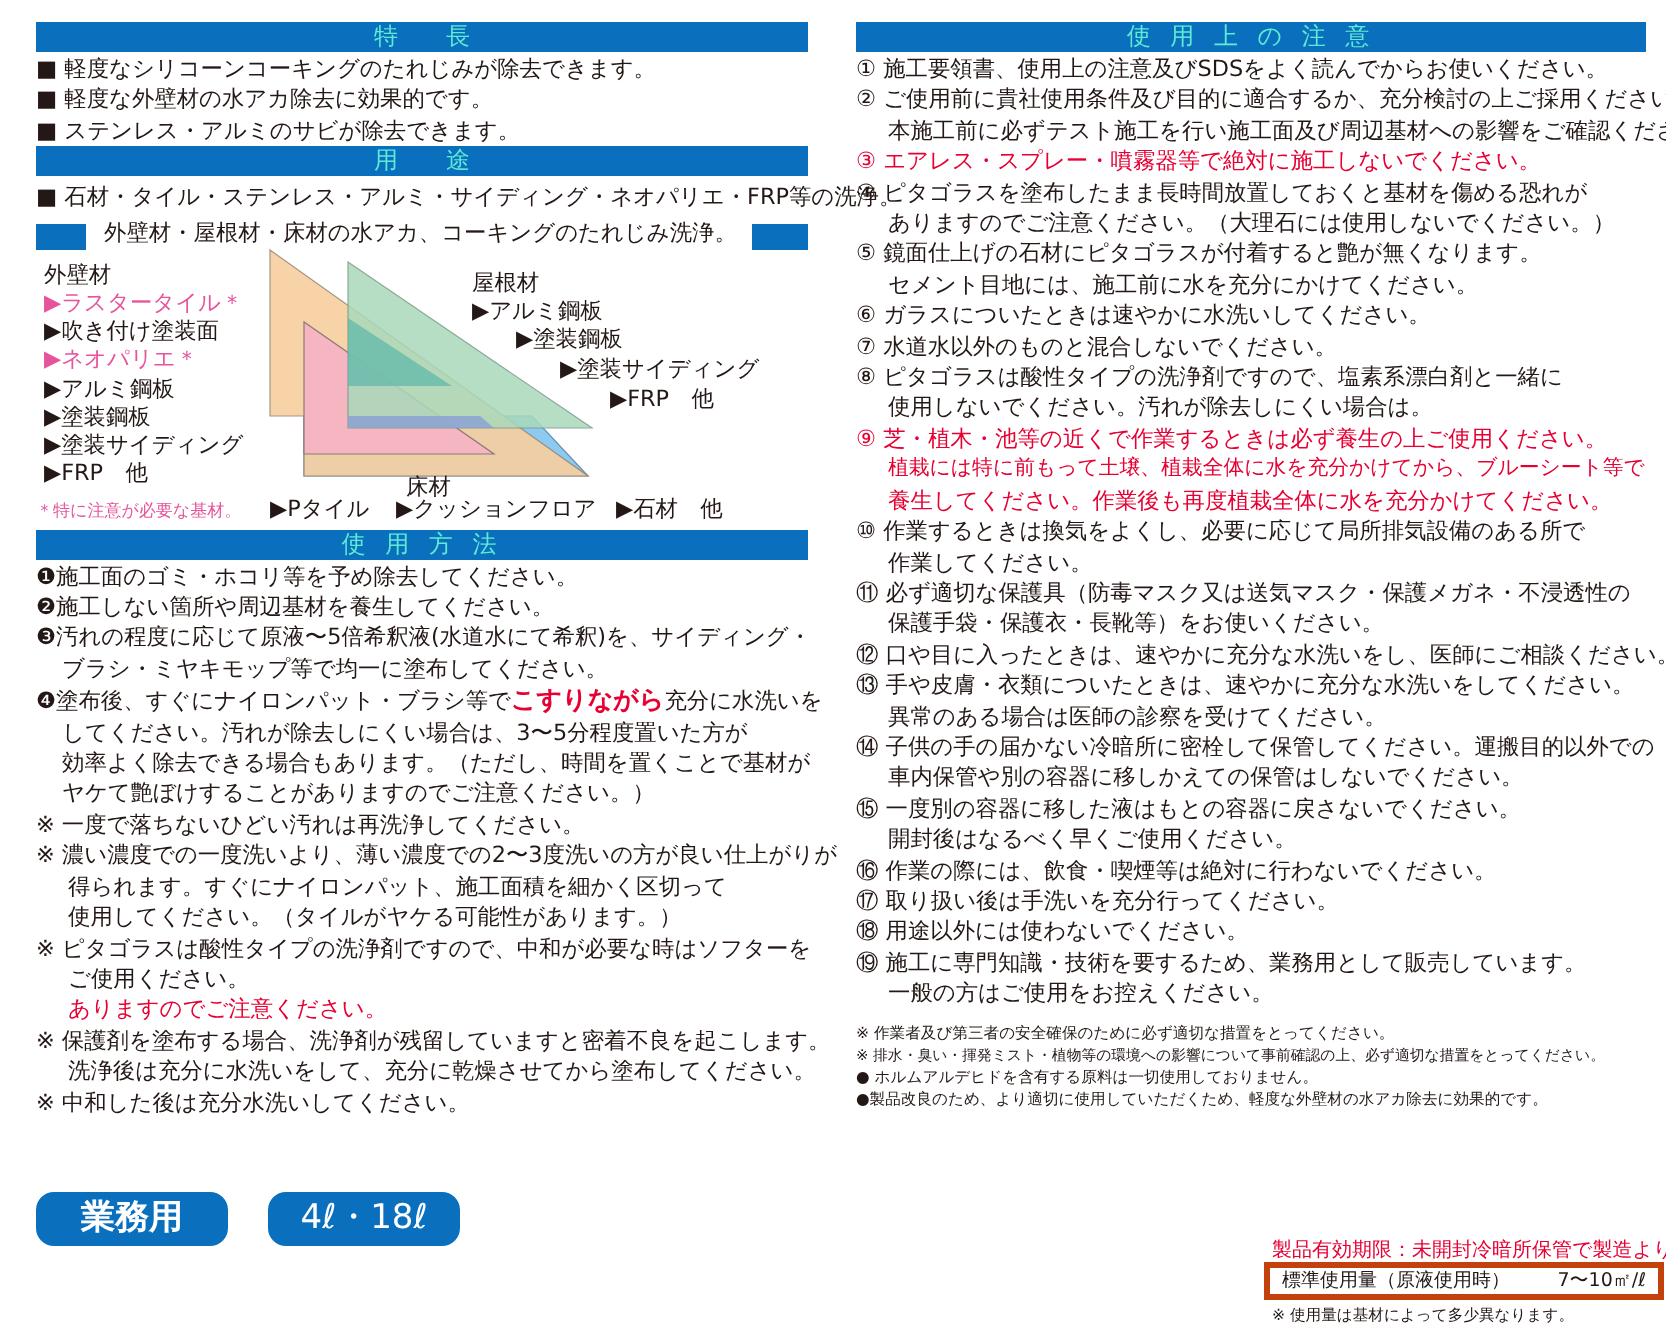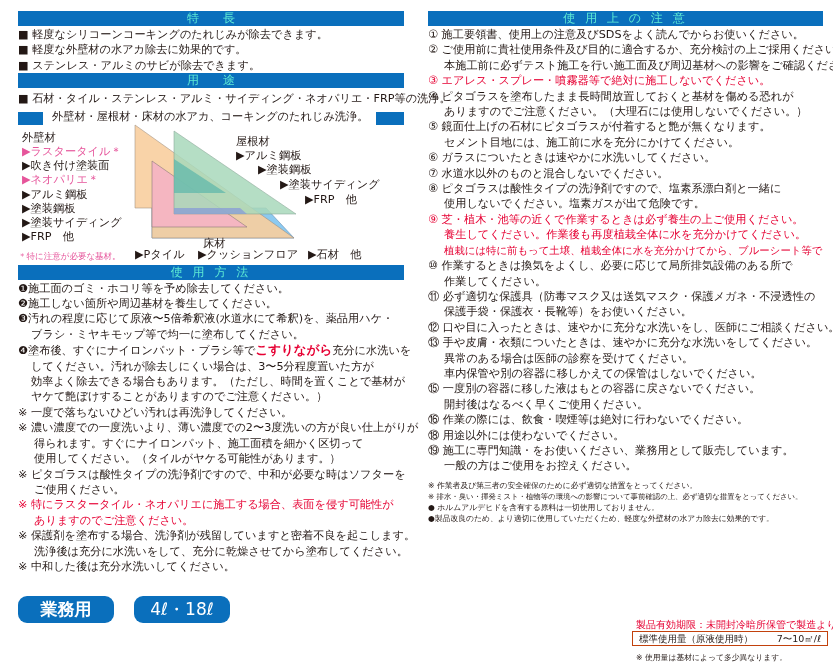--- a/index.html
+++ b/index.html
@@ -13,21 +13,21 @@
   .red{color:#e60033;}
   .pink{color:#e6559b;}
   .ind{padding-left:16px;}
   .ind2{padding-left:13px;}
   .diag{position:relative;height:148px;}
   .diag .lbl{position:absolute;font-size:11.2px;line-height:14px;white-space:nowrap;}
   .blk{position:absolute;background:#0a6fbc;}
   .pill{position:absolute;background:#0a6fbc;color:#fff;border-radius:9px;font-size:17px;height:27px;line-height:27px;text-align:center;font-weight:bold;}
   .small{font-size:7.8px;line-height:11px;white-space:nowrap;}
   .validity{position:absolute;font-size:10px;color:#e60033;white-space:nowrap;}
-  .usage{position:absolute;border:1px solid #c2410c;font-size:9.5px;height:13px;line-height:13px;white-space:nowrap;padding:0 6px;}
+  .usage{position:absolute;border:3px solid #c2410c;font-size:9.5px;height:13px;line-height:13px;white-space:nowrap;padding:0 6px;}
 </style>
 </head>
 <body>
 
 <div class="col left">
   <div style="height:11px"></div>
   <div class="bar"><span>特　　長</span></div>
   <div style="padding-top:1px">
     <div class="line">■ 軽度なシリコーンコーキングのたれじみが除去できます。</div>
     <div class="line">■ 軽度な外壁材の水アカ除去に効果的です。</div>
@@ -78,34 +78,33 @@
     <div class="lbl pink" style="left:0px;top:140px;font-size:8.5px">＊特に注意が必要な基材。</div>
     <div class="lbl" style="left:117px;top:139px">▶Pタイル</div>
     <div class="lbl" style="left:180px;top:139px">▶クッションフロア</div>
     <div class="lbl" style="left:290px;top:139px">▶石材　他</div>
   </div>
 
   <div class="bar" style="margin-top:6px"><span style="word-spacing:0;letter-spacing:3px">使 用 方 法</span></div>
   <div style="padding-top:1px">
     <div class="line"><span>❶</span><span>施工面のゴミ・ホコリ等を予め除去してください。</span></div>
     <div class="line"><span>❷</span><span>施工しない箇所や周辺基材を養生してください。</span></div>
-    <div class="line"><span>❸</span><span>汚れの程度に応じて原液〜5倍希釈液(水道水にて希釈)を、薬品用ハケ・</span></div>
+    <div class="line"><span>❸</span><span>汚れの程度に応じて原液〜5倍希釈液(水道水にて希釈)を、サイディング・</span></div>
     <div class="line ind2">ブラシ・ミヤキモップ等で均一に塗布してください。</div>
     <div class="line"><span>❹</span><span>塗布後、すぐにナイロンパット・ブラシ等で</span><span class="red" style="font-weight:bold;font-size:12.5px">こすりながら</span><span>充分に水洗いを</span></div>
     <div class="line ind2">してください。汚れが除去しにくい場合は、3〜5分程度置いた方が</div>
     <div class="line ind2">効率よく除去できる場合もあります。（ただし、時間を置くことで基材が</div>
     <div class="line ind2">ヤケて艶ぼけすることがありますのでご注意ください。）</div>
 
     <div class="line">※ 一度で落ちないひどい汚れは再洗浄してください。</div>
     <div class="line">※ 濃い濃度での一度洗いより、薄い濃度での2〜3度洗いの方が良い仕上がりが</div>
     <div class="line ind">得られます。すぐにナイロンパット、施工面積を細かく区切って</div>
     <div class="line ind">使用してください。（タイルがヤケる可能性があります。）</div>
     <div class="line">※ ピタゴラスは酸性タイプの洗浄剤ですので、中和が必要な時はソフターを</div>
     <div class="line ind">ご使用ください。</div>
-    <div class="line red">※ 特にラスタータイル・ネオパリエに施工する場合、表面を侵す可能性が</div>
     <div class="line red ind">ありますのでご注意ください。</div>
     <div class="line">※ 保護剤を塗布する場合、洗浄剤が残留していますと密着不良を起こします。</div>
     <div class="line ind">洗浄後は充分に水洗いをして、充分に乾燥させてから塗布してください。</div>
     <div class="line">※ 中和した後は充分水洗いしてください。</div>
   </div>
 </div>
 
 <div class="pill" style="left:18px;top:596px;width:96px">業務用</div>
 <div class="pill" style="left:134px;top:596px;width:96px;font-weight:normal">4ℓ・18ℓ</div>
 
@@ -117,37 +116,39 @@
     <div class="line"><span>②</span> <span>ご使用前に貴社使用条件及び目的に適合するか、充分検討の上ご採用ください。</span></div>
     <div class="line ind">本施工前に必ずテスト施工を行い施工面及び周辺基材への影響をご確認ください。</div>
     <div class="line red"><span>③</span> <span>エアレス・スプレー・噴霧器等で絶対に施工しないでください。</span></div>
     <div class="line"><span>④</span> <span>ピタゴラスを塗布したまま長時間放置しておくと基材を傷める恐れが</span></div>
     <div class="line ind">ありますのでご注意ください。（大理石には使用しないでください。）</div>
     <div class="line"><span>⑤</span> <span>鏡面仕上げの石材にピタゴラスが付着すると艶が無くなります。</span></div>
     <div class="line ind">セメント目地には、施工前に水を充分にかけてください。</div>
     <div class="line"><span>⑥</span> <span>ガラスについたときは速やかに水洗いしてください。</span></div>
     <div class="line"><span>⑦</span> <span>水道水以外のものと混合しないでください。</span></div>
     <div class="line"><span>⑧</span> <span>ピタゴラスは酸性タイプの洗浄剤ですので、塩素系漂白剤と一緒に</span></div>
-    <div class="line ind">使用しないでください。塩素ガスが出て危険です。</div>
+    <div class="line ind">使用しないでください。汚れが除去しにくい場合は。</div>
     <div class="line red"><span>⑨</span> <span>芝・植木・池等の近くで作業するときは必ず養生の上ご使用ください。</span></div>
+    <div class="line red ind" style="font-size:10.4px">植栽には特に前もって土壌、植栽全体に水を充分かけてから、ブルーシート等で</div>
     <div class="line red ind">養生してください。作業後も再度植栽全体に水を充分かけてください。</div>
-    <div class="line red ind" style="font-size:10.4px">植栽には特に前もって土壌、植栽全体に水を充分かけてから、ブルーシート等で</div>
     <div class="line"><span>⑩</span> <span>作業するときは換気をよくし、必要に応じて局所排気設備のある所で</span></div>
     <div class="line ind">作業してください。</div>
     <div class="line"><span>⑪</span> <span>必ず適切な保護具（防毒マスク又は送気マスク・保護メガネ・不浸透性の</span></div>
     <div class="line ind">保護手袋・保護衣・長靴等）をお使いください。</div>
     <div class="line"><span>⑫</span> <span>口や目に入ったときは、速やかに充分な水洗いをし、医師にご相談ください。</span></div>
     <div class="line"><span>⑬</span> <span>手や皮膚・衣類についたときは、速やかに充分な水洗いをしてください。</span></div>
     <div class="line ind">異常のある場合は医師の診察を受けてください。</div>
+    <div class="line"><span>⑭</span> <span>子供の手の届かない冷暗所に密栓して保管してください。運搬目的以外での</span></div>
     <div class="line ind">車内保管や別の容器に移しかえての保管はしないでください。</div>
     <div class="line"><span>⑮</span> <span>一度別の容器に移した液はもとの容器に戻さないでください。</span></div>
     <div class="line ind">開封後はなるべく早くご使用ください。</div>
     <div class="line"><span>⑯</span> <span>作業の際には、飲食・喫煙等は絶対に行わないでください。</span></div>
+    <div class="line"><span>⑰</span> <span>取り扱い後は手洗いを充分行ってください。</span></div>
     <div class="line"><span>⑱</span> <span>用途以外には使わないでください。</span></div>
-    <div class="line"><span>⑲</span> <span>施工に専門知識・をお使いください、業務用として販売しています。</span></div>
+    <div class="line"><span>⑲</span> <span>施工に専門知識・技術を要するため、業務用として販売しています。</span></div>
     <div class="line ind">一般の方はご使用をお控えください。</div>
   </div>
   <div style="margin-top:6px">
     <div class="small">※ 作業者及び第三者の安全確保のために必ず適切な措置をとってください。</div>
     <div class="small" style="font-size:7.4px">※ 排水・臭い・揮発ミスト・植物等の環境への影響について事前確認の上、必ず適切な措置をとってください。</div>
     <div class="small">● ホルムアルデヒドを含有する原料は一切使用しておりません。</div>
     <div class="small">●製品改良のため、より適切に使用していただくため、軽度な外壁材の水アカ除去に効果的です。</div>
   </div>
 </div>
 

